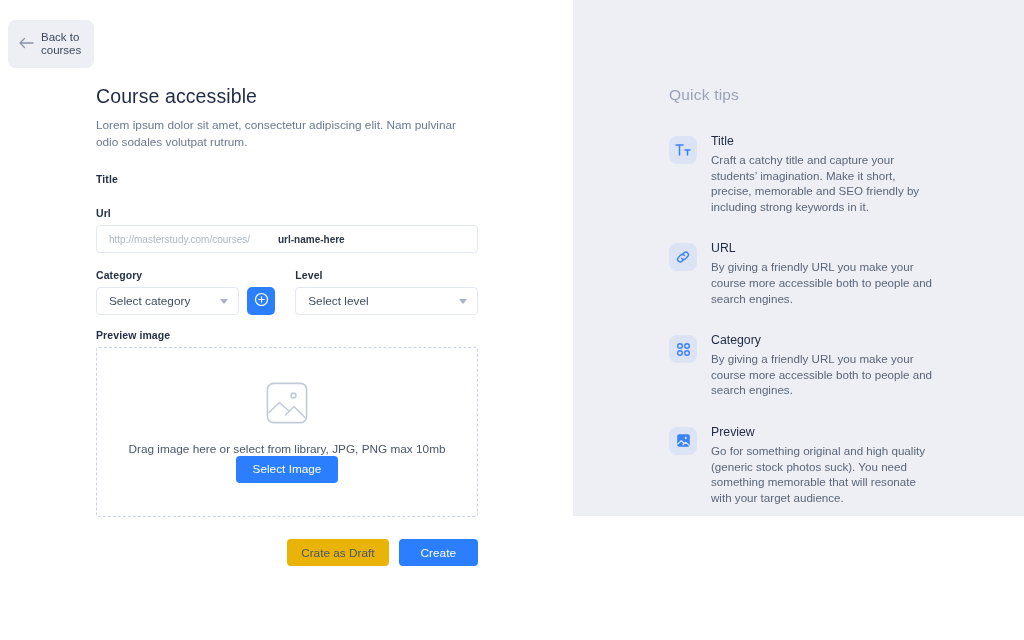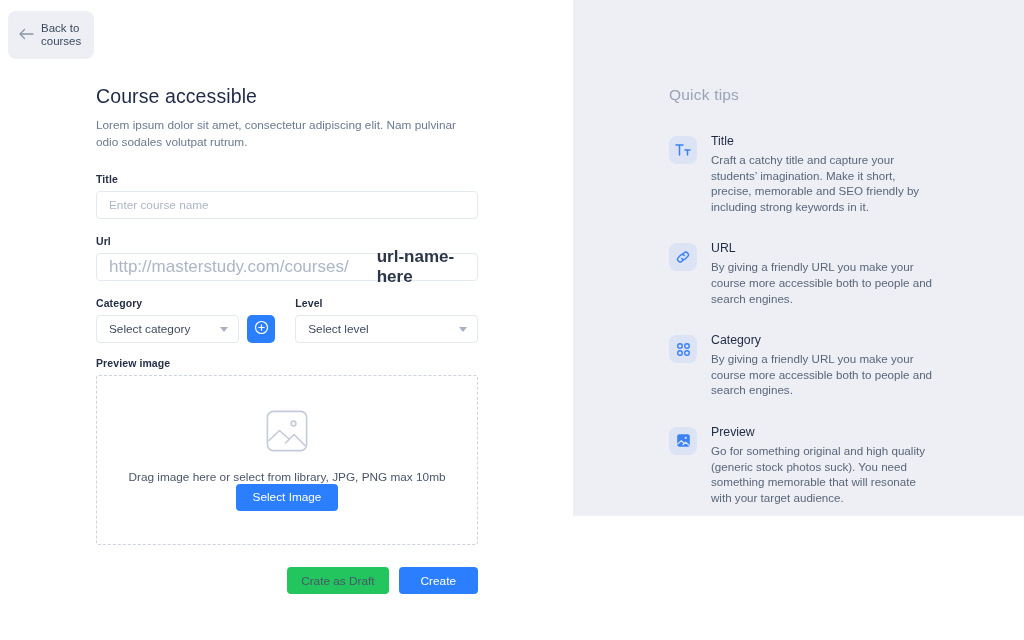--- a/index.html
+++ b/index.html
@@ -15,21 +15,21 @@
   
   .left-pane {
     width: 573px; height: 640px;
     background: #ffffff;
     position: relative;
     flex: 0 0 573px;
   }
 
   .back-button {
     position: absolute;
-    left: 8px; top: 11px;
+    left: 8px; top: 20px;
     width: 86px; height: 48px;
     background: #edeff5;
     border: none;
     border-radius: 8px;
     display: flex;
     align-items: center;
     gap: 7px;
     padding: 0 10px;
     cursor: pointer;
   }
@@ -88,21 +88,21 @@
 
   .url-field {
     width: 382px;
     height: 28px;
     border: 1px solid #e4e8f0;
     border-radius: 4px;
     background: #fff;
     padding: 0 12px;
     display: flex;
     align-items: center;
-    font-size: 17px;
+    font-size: 10px;
     cursor: text;
   }
   .url-prefix { color: #adb6c6; }
   .url-slug { color: #2b3648; font-weight: 700; margin-left: 28px; }
 
   .gap-16 { height: 16px; }
   .gap-14 { height: 14px; }
 
   .row-two {
     display: flex;
@@ -177,21 +177,21 @@
   }
 
   .actions {
     width: 382px;
     display: flex;
     justify-content: flex-end;
     gap: 10px;
     margin-top: 22px;
   }
   .btn-draft {
-    background: #22c55e;
+    background: #eab308;
     border: none;
     border-radius: 4px;
     color: #4a5668;
     font-size: 11.8px;
     font-family: "Liberation Sans", sans-serif;
     height: 27px;
     padding: 0 14px;
     cursor: pointer;
   }
   .btn-create {
@@ -269,21 +269,20 @@
       </span>
       <span class="back-label">Back to courses</span>
     </div>
 
     <div class="form-wrap">
 
       <h1 class="page-title">Course accessible</h1>
       <p class="page-desc">Lorem ipsum dolor sit amet, consectetur adipiscing elit. Nam pulvinar odio sodales volutpat rutrum.</p>
 
       <label class="field-label">Title</label>
-      <input class="text-input" type="text" placeholder="Enter course name" style="">
 
       <div class="gap-16"></div>
 
       <label class="field-label">Url</label>
       <div class="url-field">
         <span class="url-prefix">http://masterstudy.com/courses/</span>
           <span class="url-slug">url-name-here</span>
       </div>
 
       <div class="gap-16"></div>

